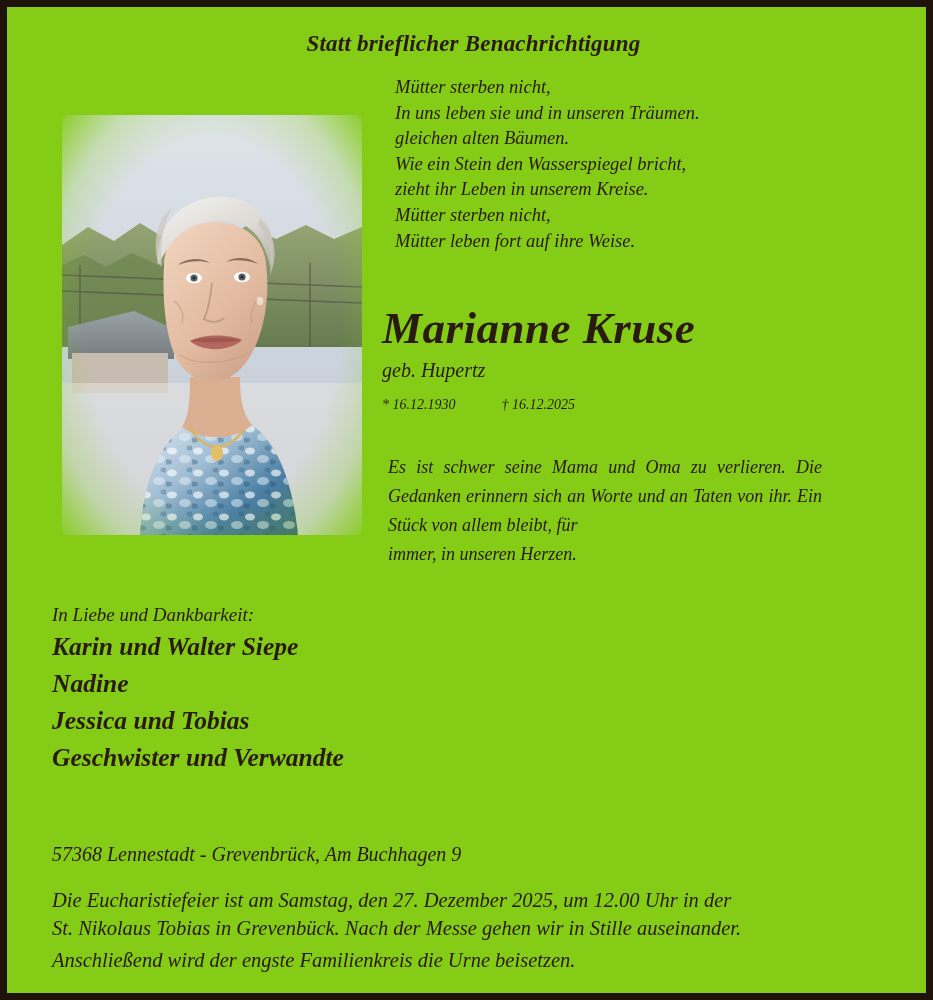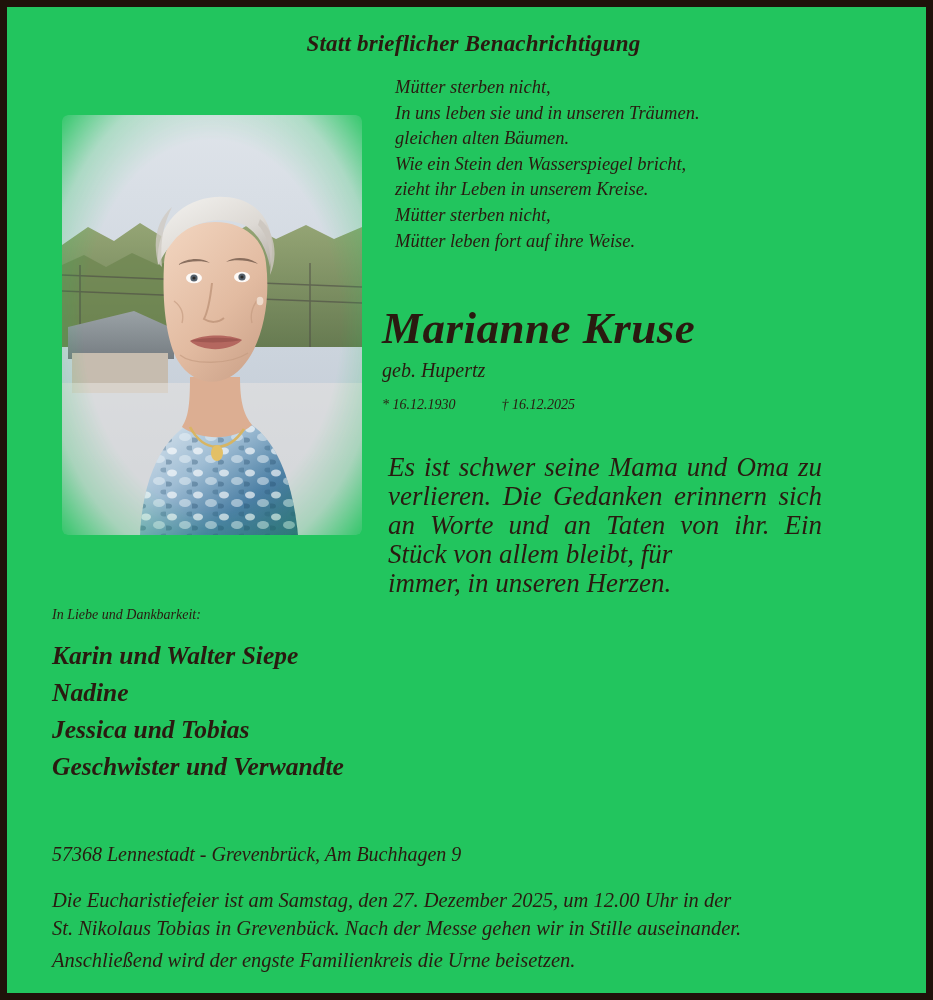--- a/index.html
+++ b/index.html
@@ -6,21 +6,21 @@
     margin: 0;
     padding: 0;
     background: #ffffff;
   }
 
   .notice {
     position: relative;
     width: 933px;
     height: 1000px;
     box-sizing: border-box;
-    background: #22c55e;
+    background: #84cc16;
     border: 7px solid #1f120a;
     font-family: "Liberation Serif", "DejaVu Serif", serif;
     color: #2a1a10;
     overflow: hidden;
   }
 
   
   .header {
     position: absolute;
     top: 24px;
@@ -90,40 +90,39 @@
   }
   .dates .birth { margin-right: 46px; }
 
   
   .tribute {
     position: absolute;
     left: 381px;
     top: 446px;
     width: 434px;
     font-style: italic;
-    font-size: 27px;
+    font-size: 18px;
     line-height: 29px;
     text-align: justify;
     text-justify: inter-word;
   }
   .tribute p { margin: 0; }
   .tribute p:last-child { text-align: left; }
 
   
   .family {
     position: absolute;
     left: 45px;
     top: 595px;
     width: 560px;
   }
   .family-intro {
     font-style: italic;
-    font-size: 14px;
+    font-size: 19px;
     line-height: 26px;
-    margin-bottom: 9px;
   }
   .family-name {
     font-style: italic;
     font-weight: bold;
     font-size: 25.5px;
     line-height: 37px;
   }
 
   
   .address {

